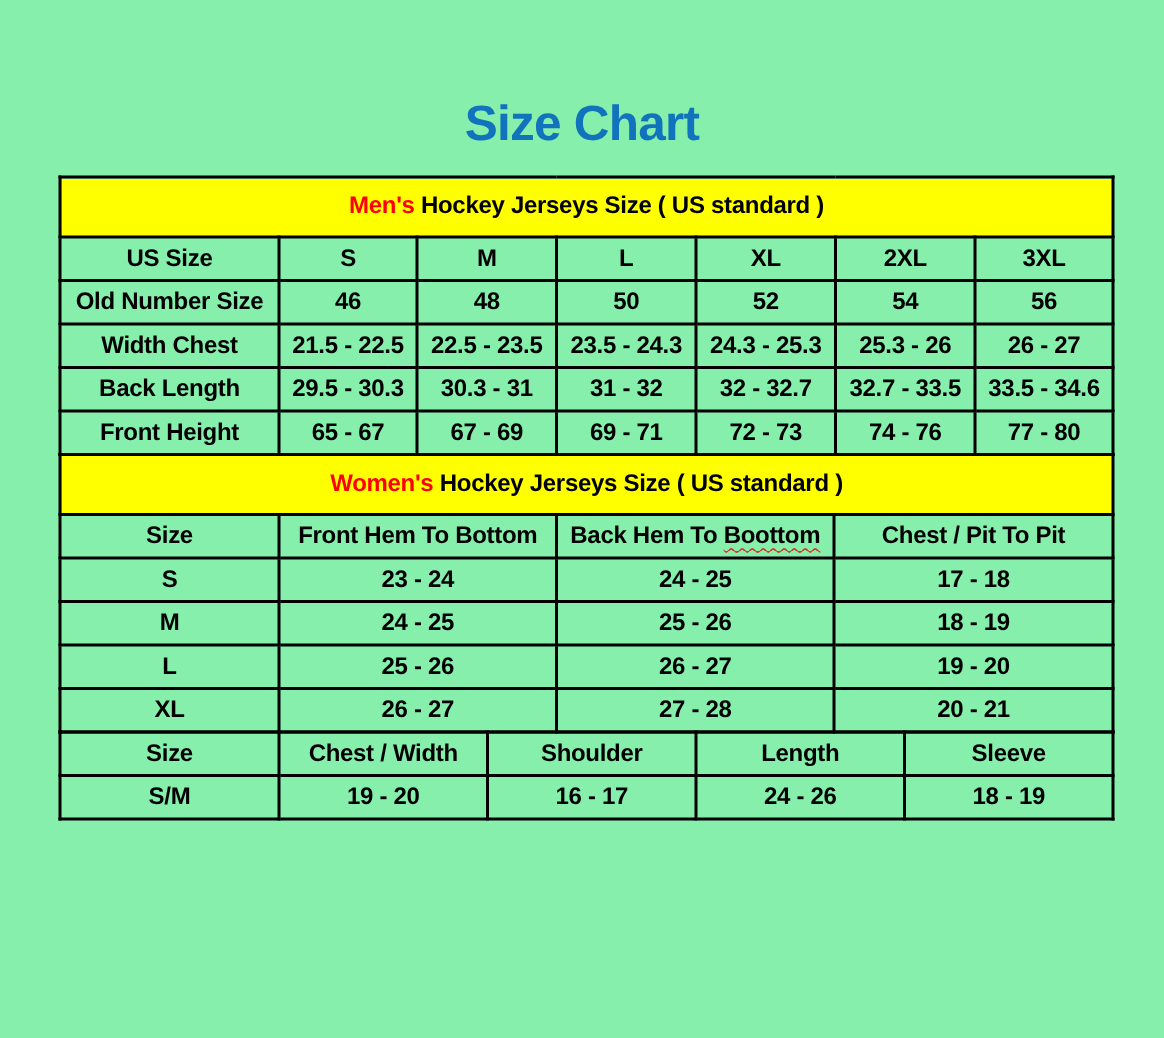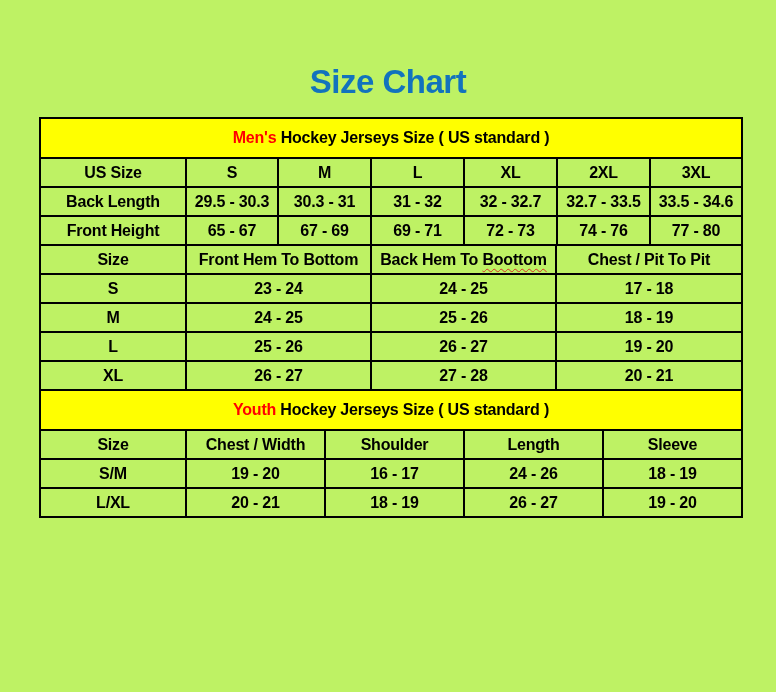--- a/index.html
+++ b/index.html
@@ -5,21 +5,21 @@
   html, body {
     margin: 0;
     padding: 0;
     background: #ffffff;
     font-family: "Liberation Sans", sans-serif;
   }
   .canvas {
     position: relative;
     width: 776px;
     height: 692px;
-    background: #bef264;
+    background: #86efac;
     overflow: hidden;
   }
   .page-title {
     margin: 0;
     padding-top: 64px;
     text-align: center;
     font-size: 33px;
     line-height: 36px;
     font-weight: bold;
     letter-spacing: -0.5px;
@@ -95,20 +95,38 @@
       <tr class="head-row">
         <th>US Size</th>
         <th>S</th>
         <th>M</th>
         <th>L</th>
         <th>XL</th>
         <th>2XL</th>
         <th>3XL</th>
       </tr>
       <tr class="data-row">
+        <td>Old Number Size</td>
+        <td>46</td>
+        <td>48</td>
+        <td>50</td>
+        <td>52</td>
+        <td>54</td>
+        <td>56</td>
+      </tr>
+      <tr class="data-row">
+        <td>Width Chest</td>
+        <td>21.5 - 22.5</td>
+        <td>22.5 - 23.5</td>
+        <td>23.5 - 24.3</td>
+        <td>24.3 - 25.3</td>
+        <td>25.3 - 26</td>
+        <td>26 - 27</td>
+      </tr>
+      <tr class="data-row">
         <td>Back Length</td>
         <td>29.5 - 30.3</td>
         <td>30.3 - 31</td>
         <td>31 - 32</td>
         <td>32 - 32.7</td>
         <td>32.7 - 33.5</td>
         <td>33.5 - 34.6</td>
       </tr>
       <tr class="data-row">
         <td>Front Height</td>
@@ -123,20 +141,25 @@
       </table>
 
     <table class="size-table">
       <colgroup>
         <col style="width:146px">
           <col style="width:185px">
           <col style="width:185px">
           <col style="width:186px">
       </colgroup>
       <tbody>
+          <tr>
+        <td class="banner-cell" colspan="4">
+          <span class="banner-highlight">Women's</span><span> Hockey Jerseys Size ( US standard )</span>
+        </td>
+      </tr>
       <tr class="head-row">
         <th>Size</th>
         <th>Front Hem To Bottom</th>
         <th><span>Back Hem To </span><span class="wavy">Boottom</span></th>
         <th>Chest / Pit To Pit</th>
       </tr>
       <tr class="data-row">
         <td>S</td>
         <td>23 - 24</td>
         <td>24 - 25</td>
@@ -165,43 +188,31 @@
 
     <table class="size-table">
       <colgroup>
         <col style="width:146px">
           <col style="width:139px">
           <col style="width:139px">
           <col style="width:139px">
           <col style="width:139px">
       </colgroup>
       <tbody>
-          <tr>
-        <td class="banner-cell" colspan="5">
-          <span class="banner-highlight">Youth</span><span> Hockey Jerseys Size ( US standard )</span>
-        </td>
-      </tr>
       <tr class="head-row">
         <th>Size</th>
         <th>Chest / Width</th>
         <th>Shoulder</th>
         <th>Length</th>
         <th>Sleeve</th>
       </tr>
       <tr class="data-row">
         <td>S/M</td>
         <td>19 - 20</td>
         <td>16 - 17</td>
         <td>24 - 26</td>
         <td>18 - 19</td>
       </tr>
-      <tr class="data-row">
-        <td>L/XL</td>
-        <td>20 - 21</td>
-        <td>18 - 19</td>
-        <td>26 - 27</td>
-        <td>19 - 20</td>
-      </tr>
     </tbody>
       </table>
 
   </div>
 </div>
 
 </body></html>

